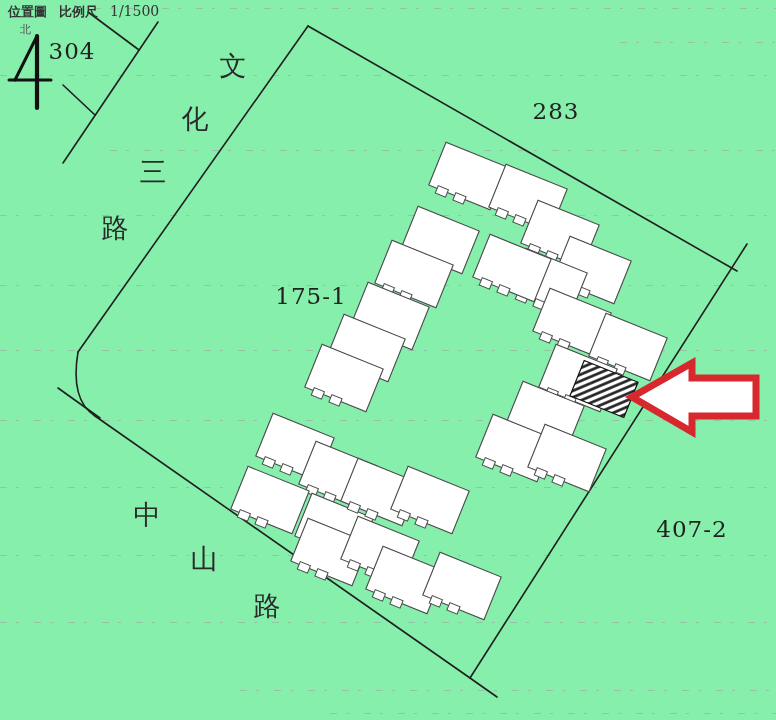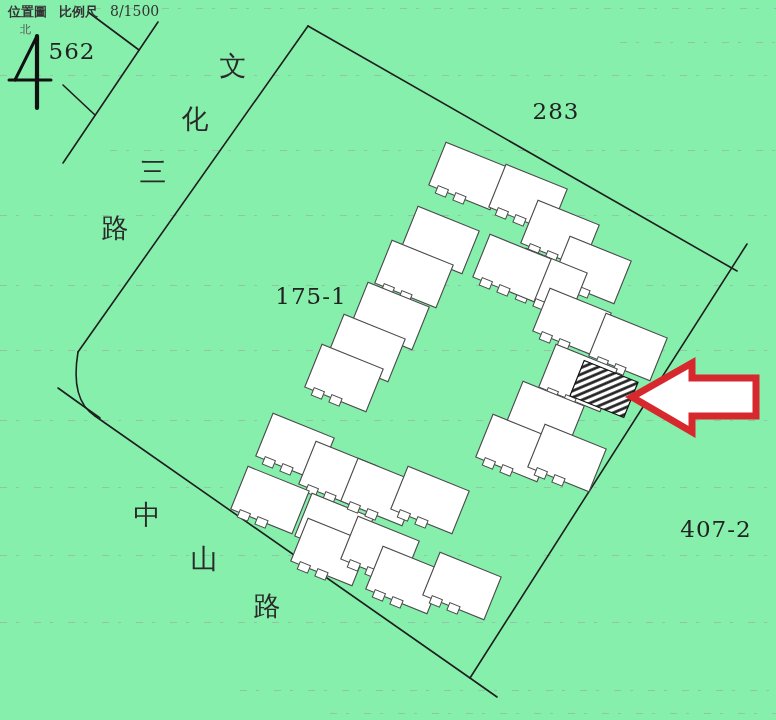--- a/index.html
+++ b/index.html
@@ -202,37 +202,37 @@
       </g>
       <g transform="translate(604,389) rotate(22)">
         <rect x="-29" y="-19" width="58" height="38" fill="url(#hatch)" stroke="#111" stroke-width="1.2"></rect>
       </g>
       <polygon points="632,397 692,363 692,378 756,378 756,416 692,416 692,432" fill="#ffffff" stroke="#d7282e" stroke-width="7" stroke-linejoin="miter"></polygon>
     </svg>
 
   <div class="title-row">
     <span>位置圖</span>
     <span>比例尺</span>
-    <span style="font-family:'DejaVu Serif',serif;font-weight:normal;font-size:14px;">8/1500</span>
+    <span style="font-family:'DejaVu Serif',serif;font-weight:normal;font-size:14px;">1/1500</span>
   </div>
 
   <div class="north">
     <span class="north-label">北</span>
     <svg width="60" height="95" viewBox="0 0 60 95">
       <path d="M33 14 L33 86" stroke="#111" stroke-width="4.2" fill="none" stroke-linecap="round"></path>
       <path d="M33 14 L11 58" stroke="#111" stroke-width="3" fill="none" stroke-linecap="round"></path>
       <path d="M5 58 L47 58" stroke="#111" stroke-width="3" fill="none" stroke-linecap="round"></path>
     </svg>
   </div>
 
   <div id="labels">
-      <div class="maplabel parcel-num" style="left: 72px; top: 51px;">562</div>
+      <div class="maplabel parcel-num" style="left: 72px; top: 51px;">304</div>
       <div class="maplabel parcel-num" style="left: 556px; top: 111px;">283</div>
       <div class="maplabel parcel-num" style="left: 311px; top: 296px;">175-1</div>
-      <div class="maplabel parcel-num" style="left: 716px; top: 529px; text-align: right;">407-2</div>
+      <div class="maplabel parcel-num" style="left: 692px; top: 529px; text-align: right;">407-2</div>
       <div class="maplabel road-char" style="left: 233px; top: 65px;">文</div>
       <div class="maplabel road-char" style="left: 195px; top: 118px;">化</div>
       <div class="maplabel road-char" style="left: 153px; top: 171px;">三</div>
       <div class="maplabel road-char" style="left: 115px; top: 227px;">路</div>
       <div class="maplabel road-char" style="left: 147px; top: 514px;">中</div>
       <div class="maplabel road-char" style="left: 204px; top: 558px;">山</div>
       <div class="maplabel road-char" style="left: 267px; top: 605px;">路</div>
     </div>
 </div>
 

